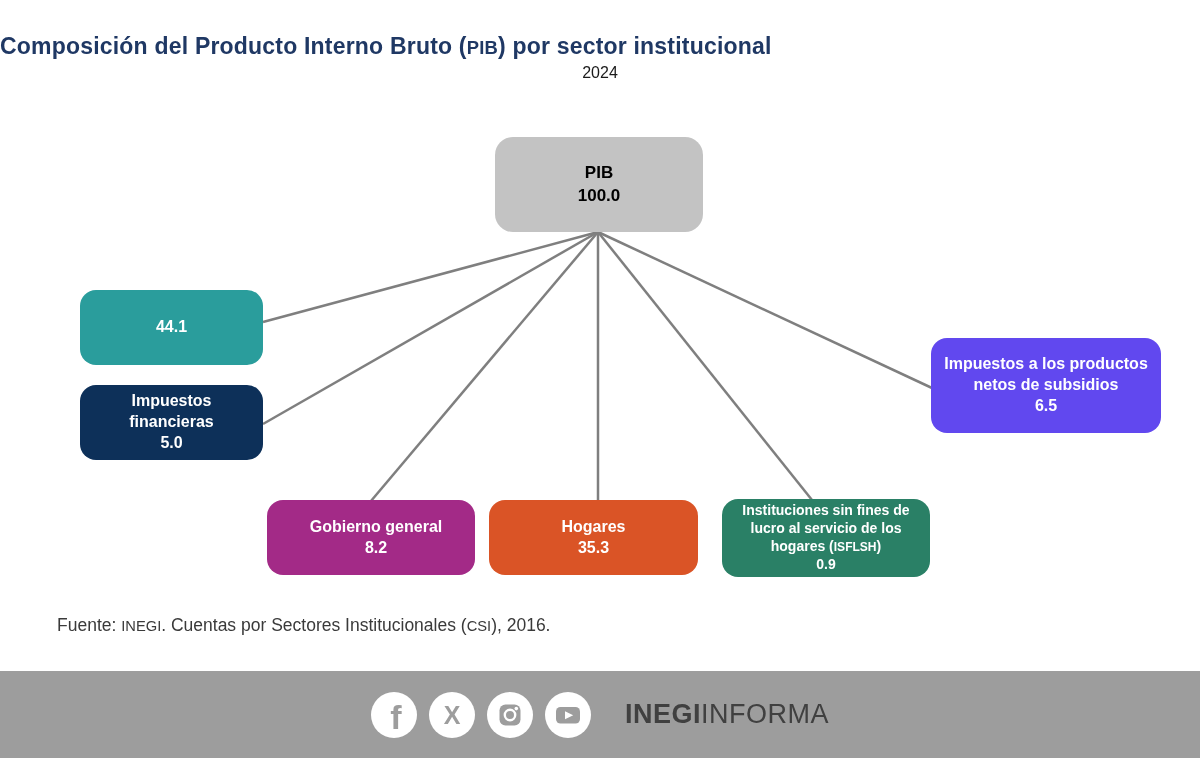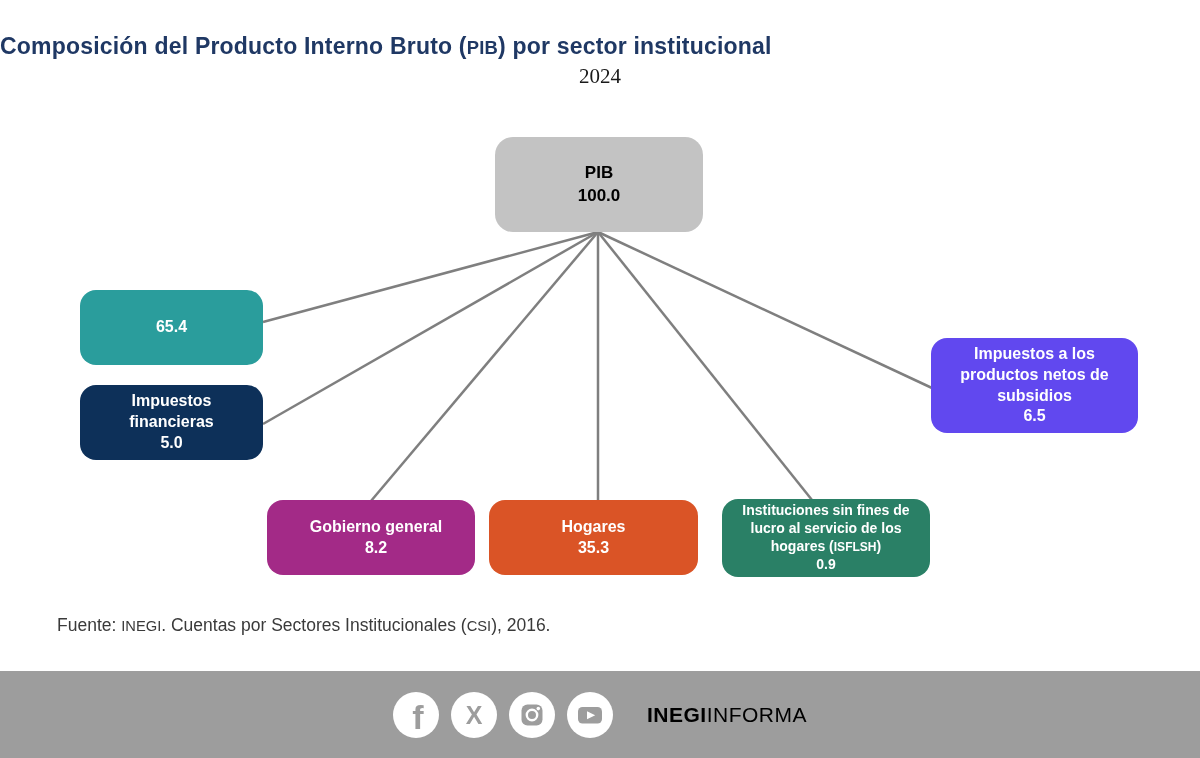--- a/index.html
+++ b/index.html
@@ -20,23 +20,22 @@
     font-size: 23px;
     font-weight: bold;
     color: #1f3864;
     letter-spacing: 0.2px;
   }
   .title .acronym { font-size: 0.8em; }
   .year {
     position: absolute;
     top: 64px; left: 0; width: 100%;
     text-align: center;
-    font-size: 21px;
+    font-size: 16px;
     color: #1a1a1a;
-    font-family: Liberation Serif, serif;
   }
   .subtitle {
     position: absolute;
     top: 90px; left: 0; width: 100%;
     text-align: center;
     font-size: 17px;
     color: #1a1a1a;
   }
 
   
@@ -58,21 +57,21 @@
   }
   .node-root {
     left: 495px; top: 137px; width: 208px; height: 95px;
     background: #c3c3c3; color: #000000; font-size: 17px; border-radius: 18px;
   }
   .node-socnofin { left: 80px;  top: 290px; width: 183px; height: 75px; background: #2a9d9c; }
   .node-socfin   { left: 80px;  top: 385px; width: 183px; height: 75px; background: #0d3059; }
   .node-gobierno { left: 267px; top: 500px; width: 208px; height: 75px; background: #a32a87; padding-left: 18px; }
   .node-hogares  { left: 489px; top: 500px; width: 209px; height: 75px; background: #da5426; }
   .node-isflsh   { left: 722px; top: 499px; width: 208px; height: 78px; background: #2a8066; font-size: 14px; line-height: 1.28; }
-  .node-impuestos{ left: 931px; top: 338px; width: 207px; height: 95px; background: #6148ef; }
+  .node-impuestos{ left: 931px; top: 338px; width: 230px; height: 95px; background: #6148ef; }
   .node .small-acronym { font-size: 0.86em; }
 
   
   .source {
     position: absolute;
     left: 57px; top: 615px;
     font-size: 17.5px;
     color: #3a3a3a;
   }
   .source .sc { font-size: 0.84em; }
@@ -84,22 +83,22 @@
     width: 1200px; height: 87px;
     background: #9d9d9d;
     display: flex;
     align-items: center;
     justify-content: center;
   }
   .footer-inner { display: flex; align-items: center; gap: 12px; }
   .social-icon { width: 46px; height: 46px; display: block; cursor: pointer; }
   .brand {
     margin-left: 22px;
-    color: #000000;
-    font-size: 21px;
+    color: #404040;
+    font-size: 27px;
     letter-spacing: 0.5px;
     white-space: nowrap;
   }
   .brand .b { font-weight: bold; }
   .brand .r { font-weight: normal; }
 </style>
 </head>
 <body>
 
 <div id="page">
@@ -117,21 +116,21 @@
       <line x1="598" y1="232" x2="932" y2="388"></line>
     </g>
   </svg>
 
   <div class="node node-root">
     <div>PIB</div>
     <div>100.0</div>
   </div>
 
   <div class="node node-socnofin">
-    <div>65.4</div>
+    <div>44.1</div>
   </div>
 
   <div class="node node-socfin">
     <div>Impuestos financieras</div>
     <div>5.0</div>
   </div>
 
   <div class="node node-gobierno">
     <div>Gobierno general</div>
     <div>8.2</div>

